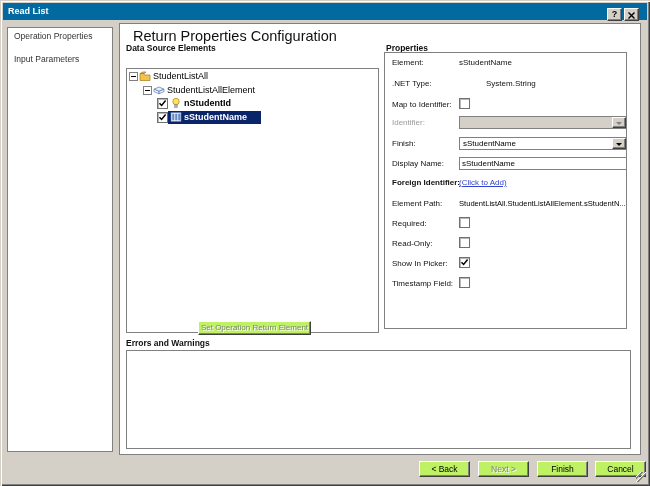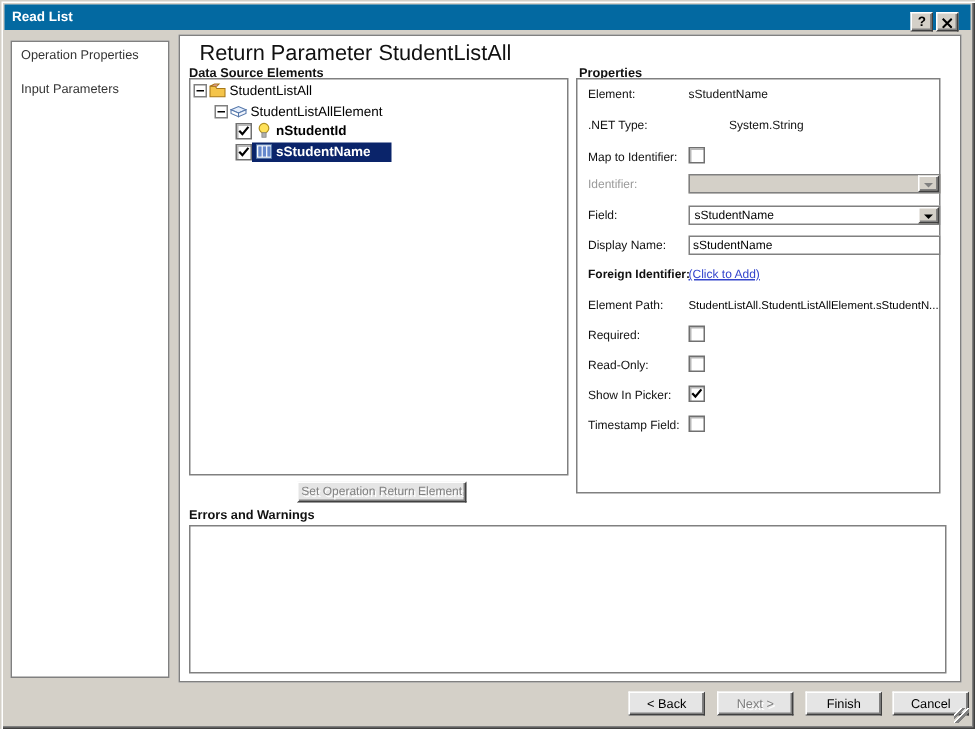--- a/index.html
+++ b/index.html
@@ -12,21 +12,21 @@
   .tb-close { right:8px; }
   .sidebar { position:absolute; left:7px; top:27px; width:106px; height:425px; background:#fff; border:1px solid #808080; font-size:8.5px; }
   .side-item { height:23px; padding:3px 0 0 6px; color:#333; }
   .side-item.active { font-weight:bold; color:#000; }
   .mainpanel { position:absolute; left:119px; top:23px; width:522px; height:432px; background:#fff; border:1px solid #808080; }
   .heading { position:absolute; left:13px; top:4px; font-size:14.5px; color:#111; }
   .grouplabel { position:absolute; font-weight:bold; font-size:8.5px; color:#111; }
   .ds-label { left:6px; top:19px; }
   .props-label { left:266px; top:19px; }
   .err-label { left:6px; top:314px; }
-  .treebox { position:absolute; left:6px; top:28px; width:253px; height:265px; background:#fff; border:1px solid #808080; font-size:9px; }
+  .treebox { position:absolute; left:6px; top:44px; width:253px; height:265px; background:#fff; border:1px solid #808080; font-size:9px; }
   .propsbox { position:absolute; left:264px; top:28px; width:243px; height:277px; background:#fff; border:1px solid #808080; }
   .errbox { position:absolute; left:6px; top:326px; width:505px; height:99px; background:#fff; border:1px solid #808080; }
   
   .expander { position:absolute; width:9px; height:9px; background:#fff; border:1px solid #808080; }
   .expander::after { content:""; position:absolute; left:1px; top:3px; width:5px; height:1px; background:#000; }
   .tree-label { position:absolute; white-space:nowrap; }
   .tree-label.b { font-weight:bold; }
   .tree-sel { position:absolute; background:#0a246a; color:#fff; }
   .cbx { position:absolute; width:11px; height:11px; background:#fff; border:1px solid #707070; box-shadow: inset 1px 1px 0 #b8b8b8; }
   .cbx svg.chkmark { position:absolute; left:0px; top:0px; }
@@ -38,21 +38,21 @@
   .combo { position:absolute; left:74px; width:168px; height:13px; background:#fff; border:1px solid #808080; }
   .combo.disabled { background:#d4d0c8; }
   .combo .ctext { position:absolute; left:3px; top:1px; line-height:10px; }
   .combo .cbtn { position:absolute; right:0; top:0; width:14px; height:11px; background:#d4d0c8; border:1px solid; border-color:#fff #404040 #404040 #fff; box-shadow: inset -1px -1px 0 #808080; }
   .combo .arrow { position:absolute; left:3px; top:4px; width:0; height:0; border-left:3px solid transparent; border-right:3px solid transparent; border-top:3px solid #000; }
   .combo.disabled .arrow { border-top-color:#808080; }
   .tinput { position:absolute; left:74px; width:168px; height:13px; background:#fff; border:1px solid #808080; font-family:"Liberation Sans",sans-serif; font-size:8px; padding:0 2px; color:#000; }
   .link { position:absolute; left:74px; color:#3344cc; text-decoration:underline; white-space:nowrap; }
   .pathvalue { position:absolute; left:74px; width:170px; white-space:nowrap; overflow:hidden; font-size:7.6px; }
   
-  .btn { position:absolute; background:#e5e5e5; border:1px solid; border-color:#ffffff #404040 #404040 #ffffff; box-shadow: inset -1px -1px 0 #808080; text-align:center; color:#000; }
+  .btn { position:absolute; background:#bef264; border:1px solid; border-color:#ffffff #404040 #404040 #ffffff; box-shadow: inset -1px -1px 0 #808080; text-align:center; color:#000; }
   .btn.disabled { color:#808080; text-shadow:1px 1px 0 #fff; }
   .setbtn { left:78px; top:297px; width:113px; height:14px; line-height:12px; font-size:8px; }
   .footbtn { top:461px; width:51px; height:16px; line-height:14px; font-size:8.5px; }
   .grip { position:absolute; right:4px; bottom:4px; width:10px; height:10px;
           background: linear-gradient(135deg, transparent 0 3px, #fff 3px 4px, #808080 4px 5.5px, transparent 5.5px 6.5px, #fff 6.5px 7.5px, #808080 7.5px 9px, transparent 9px); }
 </style>
 </head>
 <body>
 
 <div class="frame"></div>
@@ -66,21 +66,21 @@
     </svg>
   </div>
 </div>
 
 <div class="sidebar">
   <div class="side-item"><span>Operation Properties</span></div>
   <div class="side-item"><span>Input Parameters</span></div>
 </div>
 
 <div class="mainpanel">
-  <div class="heading">Return Parameter StudentListAll</div>
+  <div class="heading">Return Properties Configuration</div>
   <div class="grouplabel ds-label">Data Source Elements</div>
 
   <div class="treebox">
 
     <div class="expander" style="left:2px; top:3px;"></div>
     <svg class="ticon" style="left:12px; top:1px;" viewBox="0 0 12 12">
       <path d="M1 3.5 L4.5 3.5 L5.5 5 L11 5 L11 10.5 L1 10.5 Z" fill="#f4c44a" stroke="#a87818" stroke-width="0.7"></path>
       <path d="M1 3.5 L4 2 L7 2 L5.5 3.5 Z" fill="#e8a0a8" stroke="#a87818" stroke-width="0.7"></path>
     </svg>
     <div class="tree-label" style="left:26px; top:2px;">StudentListAll</div>
@@ -135,21 +135,21 @@
     <div class="prow-label" style="top:47px;">Map to Identifier:</div>
     <div class="cbx" style="left:74px; top:45px;"></div>
 
     <div class="prow-label disabled" style="top:65px;">Identifier:</div>
     <div class="combo disabled" style="top:63px;">
       <div class="cbtn">
           <div class="arrow"></div>
         </div>
     </div>
 
-    <div class="prow-label" style="top:86px;">Field:</div>
+    <div class="prow-label" style="top:86px;">Finish:</div>
     <div class="combo" style="top:84px;">
       <div class="ctext">sStudentName</div>
       <div class="cbtn">
           <div class="arrow"></div>
         </div>
     </div>
 
     <div class="prow-label" style="top:106px;">Display Name:</div>
     <input class="tinput" style="top: 104px;" value="sStudentName">
 

